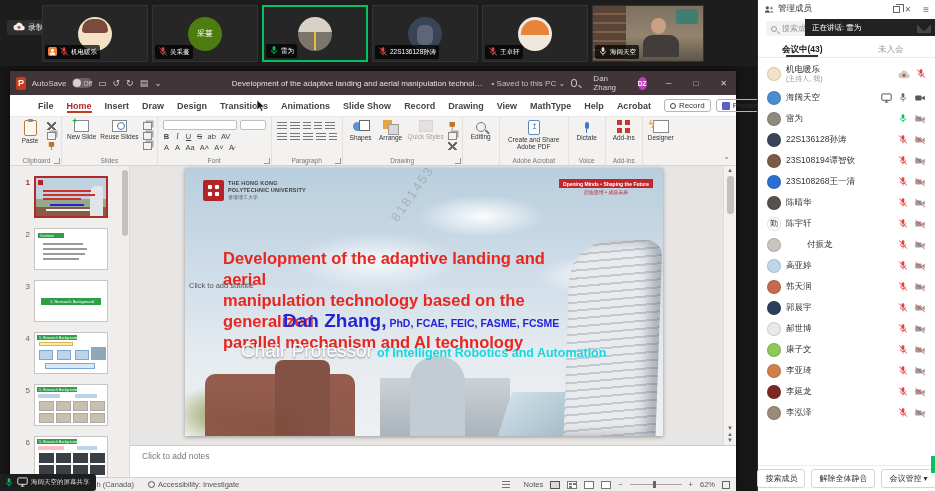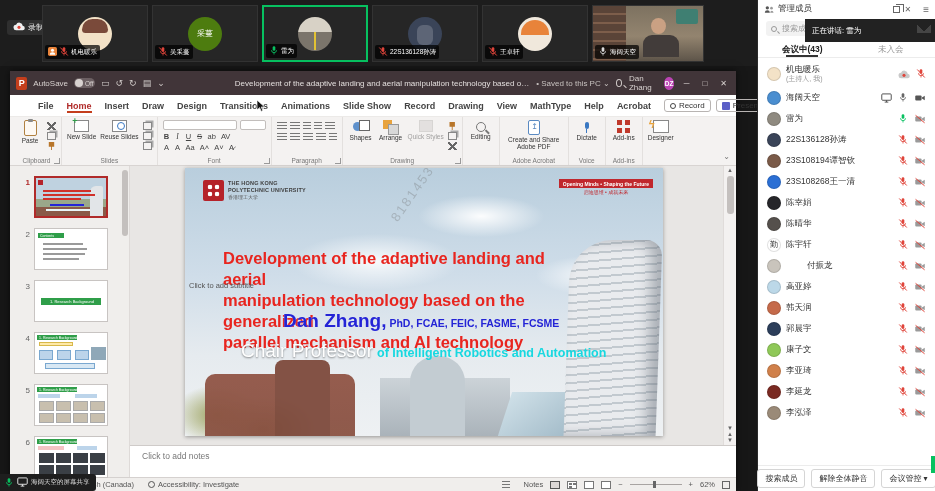--- a/index.html
+++ b/index.html
@@ -36,21 +36,21 @@
   #ppt{position:absolute;left:10px;top:71px;width:726px;height:420px;background:#fff;box-shadow:0 0 8px rgba(0,0,0,.6);}
   #ppt-titlebar{height:24px;background:#413539;display:flex;align-items:center;gap:6px;padding:0 6px;color:#d8d2d0;font-size:8px;}
   .applogo{width:13px;height:13px;border-radius:2px;background:#c43e1c;color:#fff;font-size:9px;font-weight:bold;
     display:flex;align-items:center;justify-content:center;}
   .toggle{width:24px;height:10px;border-radius:5px;background:#6b5f62;position:relative;display:flex;align-items:center;}
   .toggle .knob{position:absolute;left:1px;width:8px;height:8px;border-radius:50%;background:#d8d2d0;}
   .toggle .tstate{margin-left:11px;font-size:6.5px;color:#d8d2d0;}
   .qat{font-size:9px;color:#cfc9c7;cursor:default;}
   .tb-title{flex:0 1 auto;margin-left:64px;white-space:nowrap;overflow:hidden;text-overflow:ellipsis;max-width:330px;color:#e3dedd;}
   .tb-saved{white-space:nowrap;color:#c6c0be;}
-  .tb-right{margin-left:auto;display:flex;align-items:center;gap:7px;}
+  .tb-right{margin-left:auto;display:flex;align-items:center;gap:16px;}
   .search-glyph{width:8px;height:8px;border:1px solid #cfc9c7;border-radius:50%;position:relative;display:inline-block;}
   .search-glyph:after{content:"";position:absolute;left:6px;top:6px;width:4px;height:1px;background:#cfc9c7;transform:rotate(45deg);}
   .dz{width:13px;height:13px;border-radius:50%;background:#bb44b4;color:#fff;font-size:6.5px;font-weight:bold;
     display:flex;align-items:center;justify-content:center;}
   .winbtn{font-size:8px;color:#d8d2d0;padding:0 3px;}
 
   #ppt-menubar{height:22px;background:#fff;display:flex;align-items:center;font-size:9px;color:#444;
     padding:0 6px 0 28px;position:relative;border-bottom:1px solid #eceae8;}
   .mtab{margin-right:13px;white-space:nowrap;font-weight:bold;}
   .mtab.active{color:#b02a29;font-weight:bold;box-shadow:0 2px 0 #c43e1c;}
@@ -196,21 +196,21 @@
   #panel-header .sp{flex:1;}
   .hic{color:#666;font-size:8px;}
   .popout-ic{width:7px;height:7px;border:1px solid #666;position:relative;}
   .popout-ic:after{content:"";position:absolute;left:2px;top:-3px;width:7px;height:7px;border-top:1px solid #666;border-right:1px solid #666;}
   #search-row{padding:3px 8px 4px 8px;position:relative;}
   #search-box{height:15px;background:#f2f2f2;border-radius:3px;display:flex;align-items:center;padding:0 5px;gap:3px;}
   #search-box input{border:0;background:transparent;outline:none;font-size:8px;color:#333;width:70px;}
   #search-box input::placeholder{color:#999;}
   .sq{width:6px;height:6px;border:1px solid #999;border-radius:50%;position:relative;flex:none;}
   .sq:after{content:"";position:absolute;left:5px;top:5px;width:3px;height:1px;background:#999;transform:rotate(45deg);}
-  #speak-toast{position:absolute;right:0;top:1px;width:130px;height:23px;background:#222;color:#fff;font-size:7.5px;
+  #speak-toast{position:absolute;right:0;top:1px;width:130px;height:17px;background:#222;color:#fff;font-size:7.5px;
     display:flex;align-items:center;padding-left:7px;z-index:3;overflow:hidden;}
   #speak-toast .logo{position:absolute;right:4px;top:3px;width:14px;height:11px;opacity:.35;
     background:linear-gradient(45deg,#888 45%,transparent 45%) 0 0/7px 11px no-repeat,linear-gradient(-45deg,#888 45%,transparent 45%) 7px 0/7px 11px no-repeat;}
   #panel-tabs{display:flex;height:18px;border-bottom:1px solid #ececec;}
   .ptab{flex:1;text-align:center;font-size:8.5px;color:#999;line-height:18px;}
   .ptab.active{color:#222;font-weight:bold;position:relative;}
   .ptab.active:after{content:"";position:absolute;left:32%;right:32%;bottom:0;height:2px;background:#333;}
   #plist{flex:1;overflow:hidden;padding:2px 0;}
   .prow{display:flex;align-items:center;padding:0 9px;height:21px;gap:5px;}
   .prow.tall{height:27px;}
@@ -830,39 +830,20 @@
                 <line x1="1.5" y1="1.2" x2="10.5" y2="10.8" stroke="#e0443a" stroke-width="1.2"></line>
               </svg></span>
             <span><svg width="12" height="10" viewBox="0 0 13 12">
                 <rect x="0.8" y="3" width="7.6" height="6" rx="1.2" fill="#9a9a9a"></rect>
                 <path d="M8.8 5.4 12.2 3.4v5.2L8.8 6.6z" fill="#9a9a9a"></path>
                 <line x1="1.2" y1="1.6" x2="12" y2="10.6" stroke="#e0443a" stroke-width="1.2"></line>
               </svg></span>
           </div>
         </div>
         <div class="prow">
-          <div class="pav" style="background: rgb(38, 38, 42);"></div>
-          <div style="min-width: 0px;">
-            <div class="pname">陈幸娟</div>
-          </div>
-          <div class="picons">
-            <span><svg width="10" height="11" viewBox="0 0 12 12">
-                <rect x="4.4" y="0.8" width="3.2" height="5.6" rx="1.6" fill="#e0443a"></rect>
-                <path d="M3 5.6a3 3 0 0 0 6 0" fill="none" stroke="#e0443a" stroke-width="1"></path>
-                <line x1="6" y1="8.6" x2="6" y2="10.8" stroke="#e0443a" stroke-width="1"></line>
-                <line x1="1.5" y1="1.2" x2="10.5" y2="10.8" stroke="#e0443a" stroke-width="1.2"></line>
-              </svg></span>
-            <span><svg width="12" height="10" viewBox="0 0 13 12">
-                <rect x="0.8" y="3" width="7.6" height="6" rx="1.2" fill="#9a9a9a"></rect>
-                <path d="M8.8 5.4 12.2 3.4v5.2L8.8 6.6z" fill="#9a9a9a"></path>
-                <line x1="1.2" y1="1.6" x2="12" y2="10.6" stroke="#e0443a" stroke-width="1.2"></line>
-              </svg></span>
-          </div>
-        </div>
-        <div class="prow">
           <div class="pav" style="background: rgb(85, 80, 76);"></div>
           <div style="min-width: 0px;">
             <div class="pname">陈晴华</div>
           </div>
           <div class="picons">
             <span><svg width="10" height="11" viewBox="0 0 12 12">
                 <rect x="4.4" y="0.8" width="3.2" height="5.6" rx="1.6" fill="#e0443a"></rect>
                 <path d="M3 5.6a3 3 0 0 0 6 0" fill="none" stroke="#e0443a" stroke-width="1"></path>
                 <line x1="6" y1="8.6" x2="6" y2="10.8" stroke="#e0443a" stroke-width="1"></line>
                 <line x1="1.5" y1="1.2" x2="10.5" y2="10.8" stroke="#e0443a" stroke-width="1.2"></line>
@@ -947,20 +928,39 @@
                 <rect x="0.8" y="3" width="7.6" height="6" rx="1.2" fill="#9a9a9a"></rect>
                 <path d="M8.8 5.4 12.2 3.4v5.2L8.8 6.6z" fill="#9a9a9a"></path>
                 <line x1="1.2" y1="1.6" x2="12" y2="10.6" stroke="#e0443a" stroke-width="1.2"></line>
               </svg></span>
           </div>
         </div>
         <div class="prow">
           <div class="pav" style="background: rgb(44, 62, 90);"></div>
           <div style="min-width: 0px;">
             <div class="pname">郭晨宇</div>
+          </div>
+          <div class="picons">
+            <span><svg width="10" height="11" viewBox="0 0 12 12">
+                <rect x="4.4" y="0.8" width="3.2" height="5.6" rx="1.6" fill="#e0443a"></rect>
+                <path d="M3 5.6a3 3 0 0 0 6 0" fill="none" stroke="#e0443a" stroke-width="1"></path>
+                <line x1="6" y1="8.6" x2="6" y2="10.8" stroke="#e0443a" stroke-width="1"></line>
+                <line x1="1.5" y1="1.2" x2="10.5" y2="10.8" stroke="#e0443a" stroke-width="1.2"></line>
+              </svg></span>
+            <span><svg width="12" height="10" viewBox="0 0 13 12">
+                <rect x="0.8" y="3" width="7.6" height="6" rx="1.2" fill="#9a9a9a"></rect>
+                <path d="M8.8 5.4 12.2 3.4v5.2L8.8 6.6z" fill="#9a9a9a"></path>
+                <line x1="1.2" y1="1.6" x2="12" y2="10.6" stroke="#e0443a" stroke-width="1.2"></line>
+              </svg></span>
+          </div>
+        </div>
+        <div class="prow">
+          <div class="pav" style="background: rgb(233, 233, 233);"></div>
+          <div style="min-width: 0px;">
+            <div class="pname">郝世博</div>
           </div>
           <div class="picons">
             <span><svg width="10" height="11" viewBox="0 0 12 12">
                 <rect x="4.4" y="0.8" width="3.2" height="5.6" rx="1.6" fill="#e0443a"></rect>
                 <path d="M3 5.6a3 3 0 0 0 6 0" fill="none" stroke="#e0443a" stroke-width="1"></path>
                 <line x1="6" y1="8.6" x2="6" y2="10.8" stroke="#e0443a" stroke-width="1"></line>
                 <line x1="1.5" y1="1.2" x2="10.5" y2="10.8" stroke="#e0443a" stroke-width="1.2"></line>
               </svg></span>
             <span><svg width="12" height="10" viewBox="0 0 13 12">
                 <rect x="0.8" y="3" width="7.6" height="6" rx="1.2" fill="#9a9a9a"></rect>

